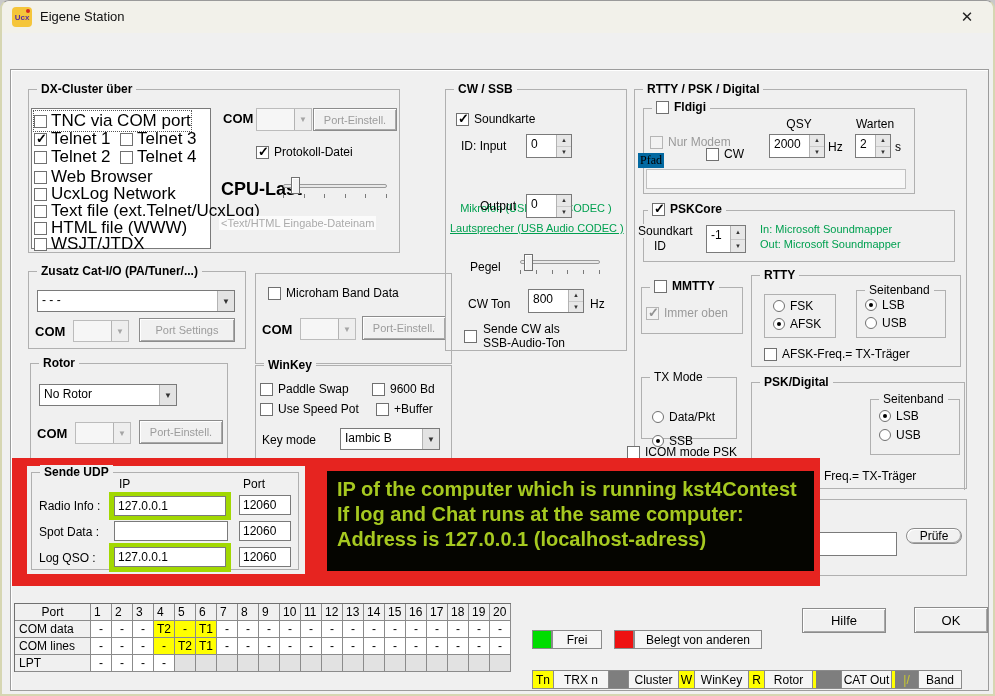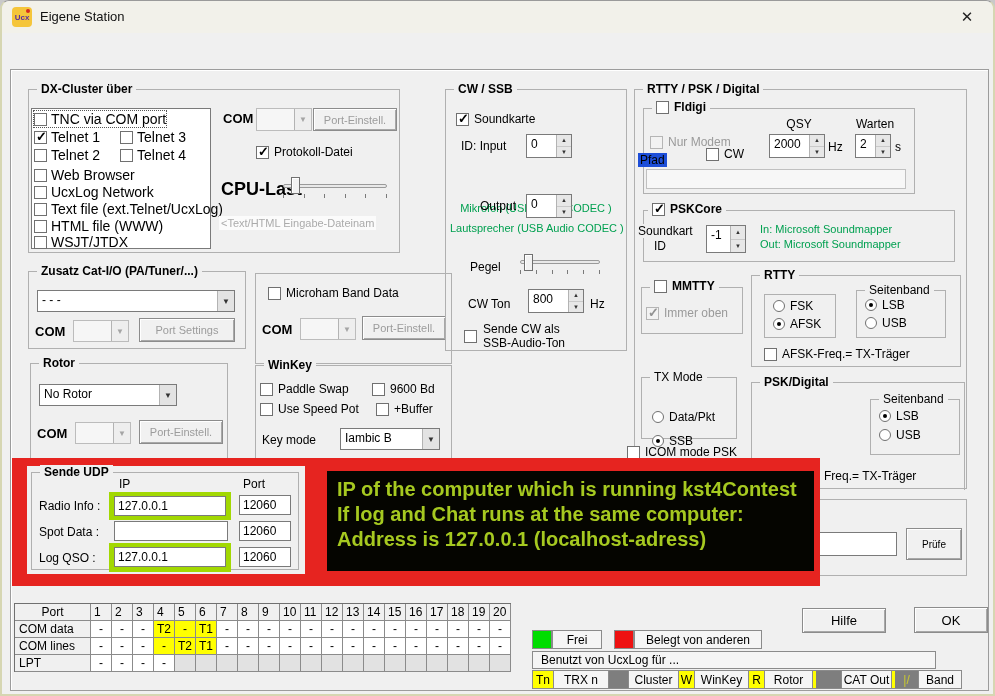--- a/index.html
+++ b/index.html
@@ -57,21 +57,21 @@
   
   .track{position:absolute;height:4px;background:#e9e9e9;border:1px solid #9a9a9a;border-radius:2px;}
   .thumb{position:absolute;width:9px;height:17px;background:#f2f2f2;border:1px solid #707070;box-shadow:inset 1px 1px 0 #fff;}
   .ticks{position:absolute;display:flex;justify-content:space-between;}
   .ticks span{width:1px;height:4px;background:#7a7a7a;}
   .green{color:var(--info-green,#00a050);font-size:11px;white-space:nowrap;}
   .field{position:absolute;background:#fff;border:1px solid #7a7a7a;font-size:12px;padding:2px 3px;}
   .hlwrap{position:absolute;background:var(--hl,#a2d802);}
   
   #dxlist{position:absolute;background:#fff;border:1px solid #7a7a7a;}
-  .dxitem{position:absolute;display:flex;align-items:center;gap:4px;font-size:14px;white-space:nowrap;}
+  .dxitem{position:absolute;display:flex;align-items:center;gap:4px;font-size:17px;white-space:nowrap;}
   .dxitem.focus{outline:1px dotted #555;}
   
   #redbox{position:absolute;background:var(--red-frame,#e62420);z-index:5;}
   #udp-panel{position:absolute;background:#f0f0f0;}
   #blackbox{position:absolute;background:#050500;color:var(--ann-green,#a6c920);font-size:20px;font-weight:bold;line-height:25px;padding:6px 10px;white-space:pre-line;}
   
   #port-table{position:absolute;border-top:1px solid #707070;border-left:1px solid #707070;background:#fff;width:497px;}
   .pt-row{display:flex;}
   .pt-c{width:21px;height:17px;border-right:1px solid #8b8b8b;border-bottom:1px solid #8b8b8b;font-size:12px;
         display:flex;align-items:center;justify-content:center;background:#fff;}
@@ -255,21 +255,21 @@
     <div class="abs green pre" style="left:8px;top:72px;width:164px;text-align:center;margin-top:40px;">Mikrofon (USB Audio
 CODEC )</div>
     <span class="abs lbl" style="left:34px;top:109px;">Output</span>
     <div class="spin" style="left:80px;top:104px;width:46px;height:24px;">
         <span class="spin-val">0</span>
         <span class="arrows">
           <span>▲</span>
           <span>▼</span>
         </span>
       </div>
-    <div class="abs green pre" style="left:4px;top:132px;width:172px;text-align:right;">Lautsprecher (USB Audio
+    <div class="abs green pre" style="left:4px;top:132px;width:172px;text-align:right;text-decoration:underline;">Lautsprecher (USB Audio
 CODEC )</div>
     <span class="abs lbl" style="left:24px;top:170px;">Pegel</span>
     <div class="track" style="left:74px;top:170px;width:80px;"></div>
     <div class="thumb" style="left:78px;top:164px;"></div>
     <div class="ticks" style="left:74px;top:180px;width:80px;">
         <span></span>
         <span></span>
         <span></span>
         <span></span>
         <span></span>
@@ -314,21 +314,21 @@
       <span class="abs lbl" style="left:184px;top:31px;">Hz</span>
       <span class="abs lbl" style="left:205px;top:8px;width:52px;text-align:center;">Warten</span>
       <div class="spin" style="left:211px;top:25px;width:36px;height:24px;">
           <span class="spin-val">2</span>
           <span class="arrows">
             <span>▲</span>
             <span>▼</span>
           </span>
         </div>
       <span class="abs lbl" style="left:251px;top:31px;">s</span>
-      <span class="abs lbl" style="left:-6px;top:44px;background:#1d4ed8;padding:0 2px;">Pfad</span>
+      <span class="abs lbl" style="left:-6px;top:44px;background:#0369a1;padding:0 2px;font-family:Liberation Serif, serif;">Pfad</span>
       <div class="abs row" style="left:62px;top:38px;">
           <span class="cb"></span>
           <span class="lbl">CW</span>
         </div>
       <div class="field" style="left:2px;top:60px;width:260px;height:20px;background:#f7f7f7;border-color:#c0c0c0;"></div>
     </div>
 
     <div class="grp" style="left:8px;top:120px;width:312px;height:52px;">
       <span class="gcap" style="left:4px;">
           <span class="cb checked"></span>
@@ -416,21 +416,21 @@
     </div>
   </div>
 
   <div class="abs row" style="left:625px;top:444px;">
     <span class="cb"></span>
     <span class="lbl">ICOM mode PSK</span>
   </div>
 
   <div class="grp" style="left:632px;top:498px;width:333px;height:77px;">
     <div class="field" style="left:8px;top:32px;width:254px;height:24px;"></div>
-    <div class="btn3d" style="left:271px;top:28px;width:56px;height:32px;font-size:10px;">Prüfe</div>
+    <div class="btn3d" style="left:271px;top:28px;width:56px;height:16px;font-size:12px;border-radius:8px;">Prüfe</div>
   </div>
 
   <div id="redbox" style="left:10px;top:457px;width:808px;height:128px;">
     <div id="udp-panel" style="left:15px;top:8px;width:278px;height:108px;">
       <div class="grp" style="left:4px;top:6px;width:268px;height:98px;">
         <span class="glabel">Sende UDP</span>
       </div>
       <span class="abs lbl" style="left:92px;top:11px;">IP</span>
       <span class="abs lbl" style="left:216px;top:11px;">Port</span>
 
@@ -547,21 +547,20 @@
         <div class="pt-c pt-g"></div>
         <div class="pt-c pt-g"></div>
         <div class="pt-c pt-g"></div>
       </div>
     </div>
 
   <div class="lg-swatch" style="left:530px;top:629px;width:20px;height:19px;background:var(--free-green,#00dd00);"></div>
   <div class="lg-box" style="left:550px;top:629px;width:50px;height:19px;justify-content:center;">Frei</div>
   <div class="lg-swatch" style="left:612px;top:629px;width:20px;height:19px;background:var(--busy-red,#ee1111);"></div>
   <div class="lg-box" style="left:632px;top:629px;width:128px;height:19px;justify-content:center;">Belegt von anderen</div>
-  <div class="lg-box" style="left:530px;top:650px;width:404px;height:18px;padding-left:8px;">Benutzt von UcxLog für ...</div>
   <div id="lg-row" style="left:530px;top:669px;">
     <span class="k-y" style="width:21px;">Tn</span>
     <span style="width:55px;">TRX n</span>
     <span class="k-g" style="width:20px;"></span>
     <span style="width:50px;">Cluster</span>
     <span class="k-y" style="width:16px;">W</span>
     <span style="width:54px;">WinKey</span>
     <span class="k-y" style="width:16px;">R</span>
     <span style="width:48px;">Rotor</span>
     <span class="k-gy" style="width:29px;"></span>

